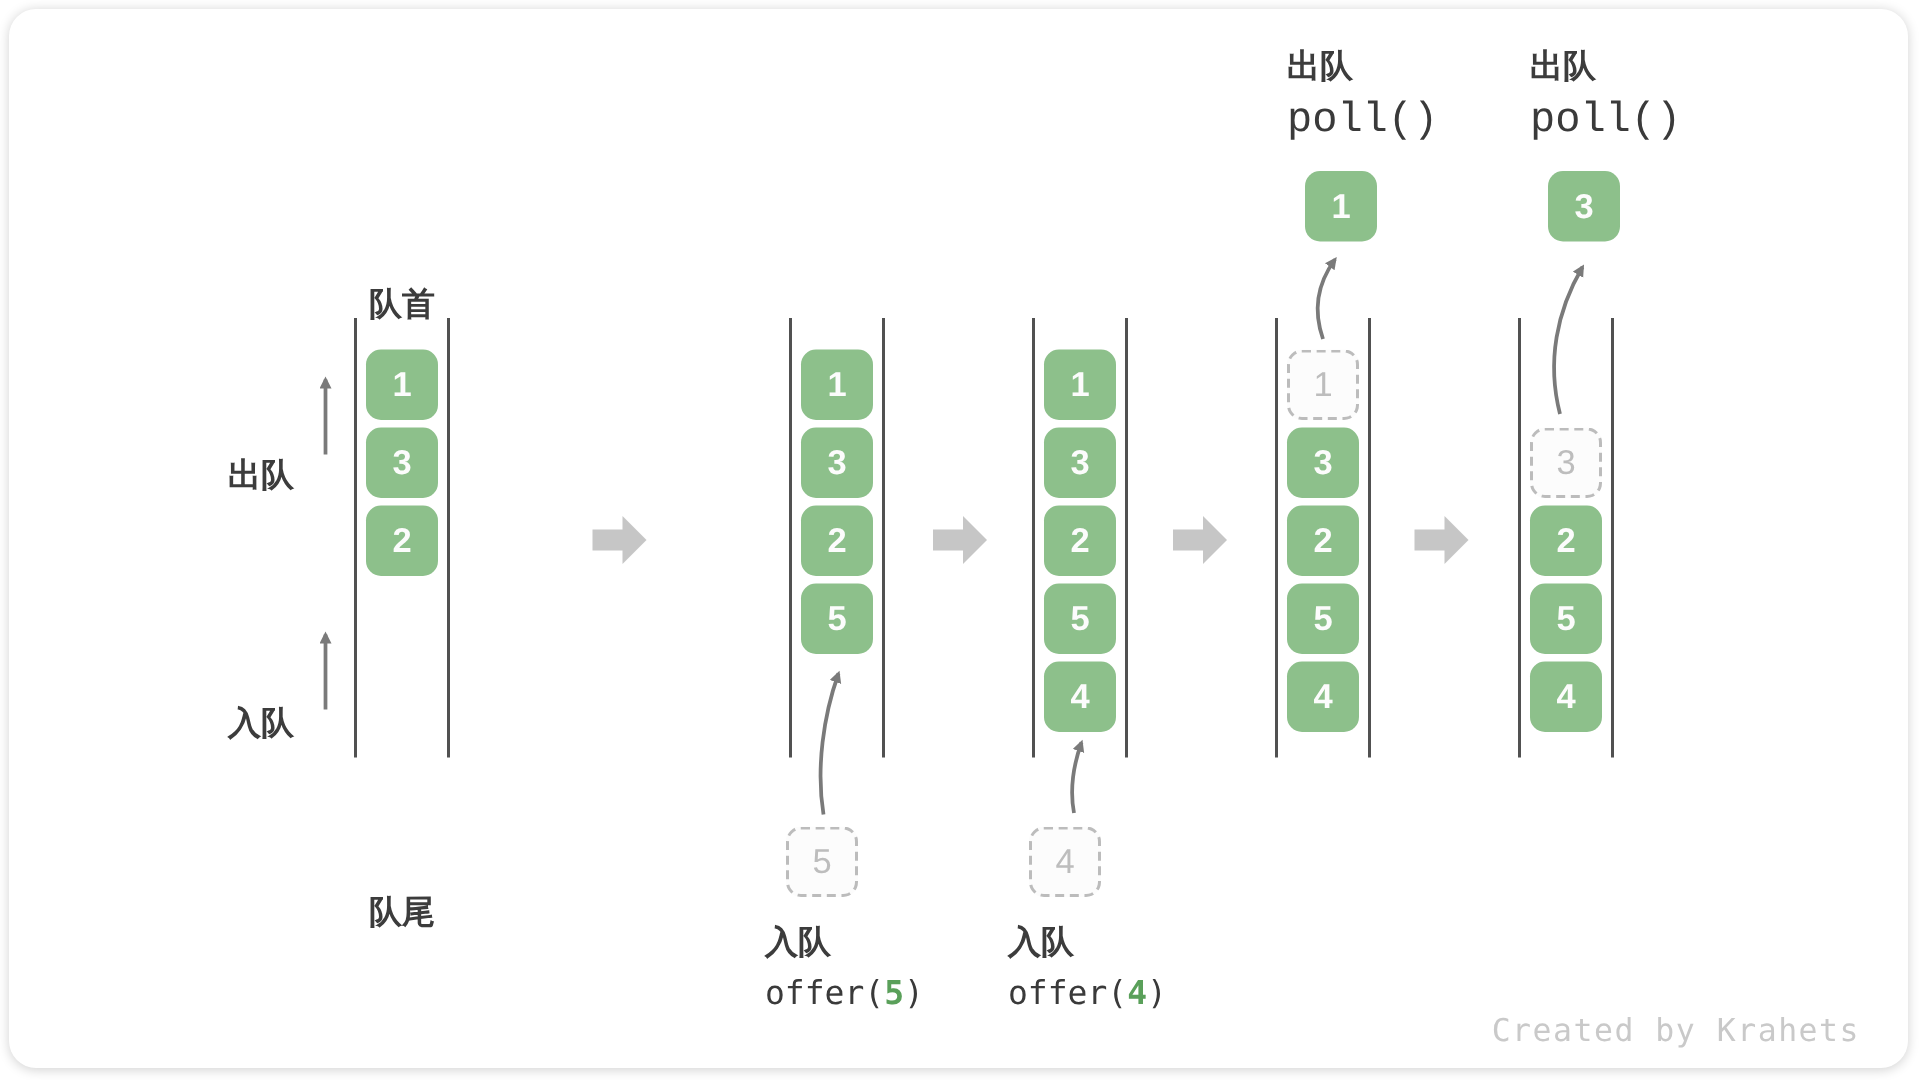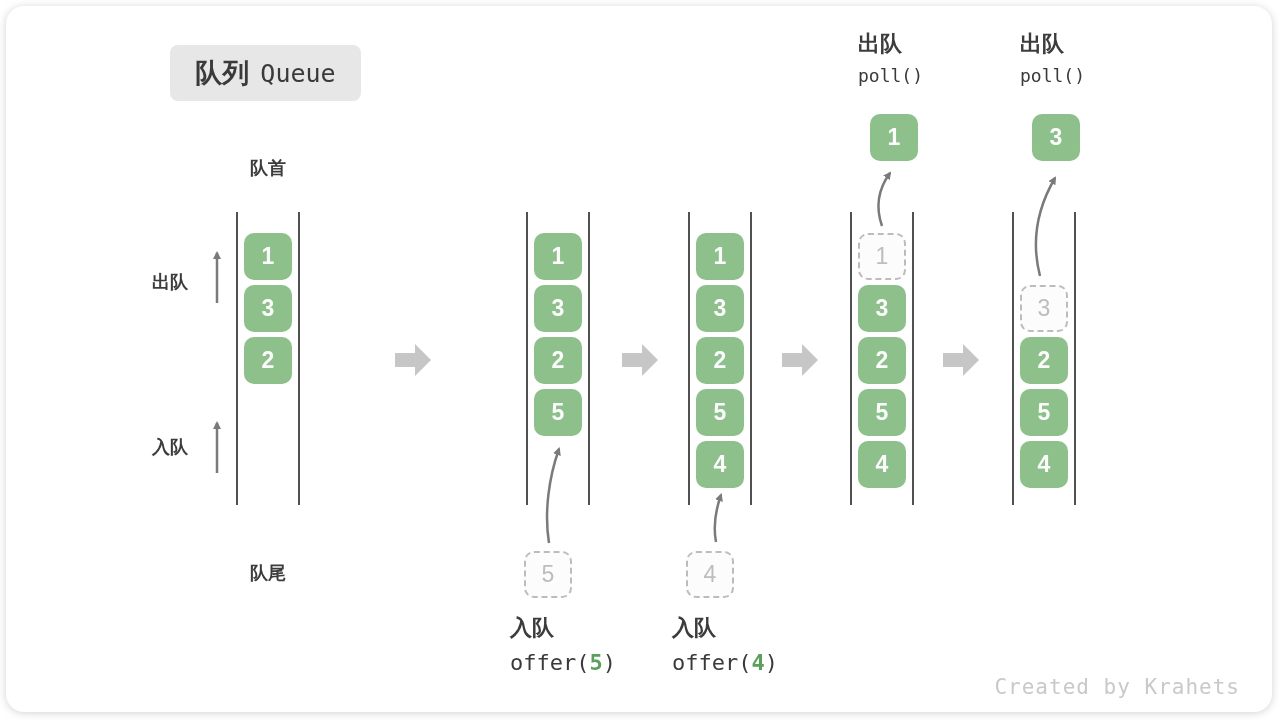--- a/index.html
+++ b/index.html
@@ -9,54 +9,50 @@
         background:#ffffff;border-radius:18px;
         box-shadow:0 1px 8px rgba(0,0,0,0.18);}
   .mono{font-family:"DejaVu Sans Mono","Liberation Mono",monospace;}
 
   #title-badge{position:absolute;left:170px;top:45px;width:191px;height:56px;
         background:#e7e7e7;border-radius:8px;display:flex;align-items:center;
         justify-content:center;gap:11px;}
   #title-badge .zh{font-size:27px;font-weight:700;color:#3a3a3a;}
   #title-badge .en{font-size:25px;color:#3a3a3a;font-family:"DejaVu Sans Mono","Liberation Mono",monospace;}
 
-  .cn-label{position:absolute;font-size:18px;font-weight:700;color:#3c3c3c;white-space:nowrap;}
+  .cn-label{position:absolute;font-size:22px;font-weight:700;color:#3c3c3c;white-space:nowrap;margin-top:32px;}
   .centered{transform:translateX(-50%);}
 
   .queue-line{position:absolute;width:2px;background:#515151;}
 
   .qitem{position:absolute;width:48px;height:47px;border-radius:10px;
          display:flex;align-items:center;justify-content:center;
          font-size:23px;font-weight:600;color:#fcfcfc;box-sizing:border-box;}
   .qitem.g{background:#8dc08b;}
   .qitem.d{background:#fcfcfc;border:2px dashed #bcbcbc;color:#bdbdbd;font-weight:400;}
 
   .toplabel{position:absolute;line-height:1;}
   .toplabel .zh{display:block;font-size:22px;font-weight:700;color:#3c3c3c;margin-bottom:12px;}
-  .toplabel .code{display:block;font-size:18px;color:#3a3a3a;}
+  .toplabel .code{display:block;font-size:28px;color:#3a3a3a;font-family:Liberation Mono, monospace;}
 
   .caption{position:absolute;line-height:1;}
   .caption .zh{display:block;font-size:22px;font-weight:700;color:#3c3c3c;margin-bottom:13px;}
   .caption .code{display:block;font-size:22px;color:#3a3a3a;}
   .caption .code .val{color:#5aa05a;font-weight:700;}
 
   #watermark{position:absolute;right:40px;top:675px;font-size:21px;color:#c9c9c9;letter-spacing:1px;}
 
   svg.overlay{position:absolute;left:0;top:0;pointer-events:none;}
 </style>
 </head>
 <body>
 
 <div id="canvas">
   <div id="card"></div>
 
-  <div id="title-badge">
-    <span class="zh">队列</span>
-    <span class="en">Queue</span>
-  </div>
 
   <div class="cn-label centered" style="left:268px;top:156px;">队首</div>
   <div class="cn-label centered" style="left:268px;top:561px;">队尾</div>
   <div class="cn-label" style="left:152px;top:270px;">出队</div>
   <div class="cn-label" style="left:152px;top:435px;">入队</div>
 
   <svg class="overlay" width="1280" height="720" viewBox="0 0 1280 720">
     <defs>
       <marker id="ah" markerWidth="11" markerHeight="11" refX="6" refY="4" orient="auto" markerUnits="userSpaceOnUse">
         <polygon points="0,0 8,4 0,8" fill="#7a7a7a"></polygon>

